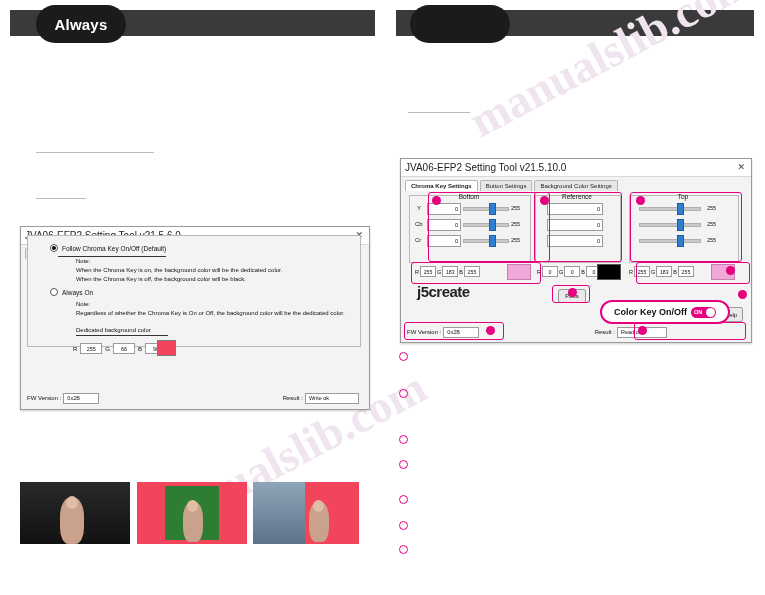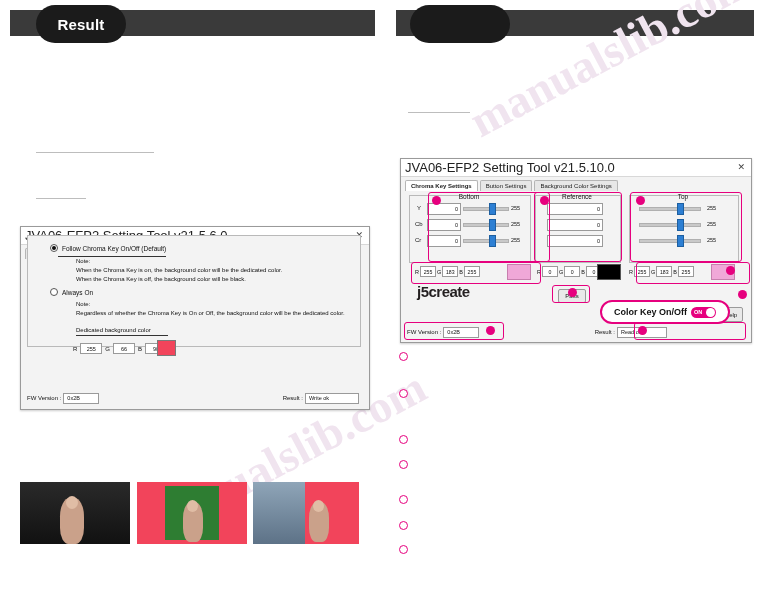--- a/index.html
+++ b/index.html
@@ -38,21 +38,21 @@
 
   
   .win{
     position:absolute;background:#f3f3f3;border:1px solid #9a9a9a;
     box-shadow:0 1px 2px rgba(0,0,0,.2);
   }
   .win-title{
     height:17px;background:#ffffff;border-bottom:1px solid #d8d8d8;
     display:flex;align-items:center;padding:0 4px;
   }
-  .win-title span.t{font-size:13px;color:#222;}
+  .win-title span.t{font-size:10px;color:#222;}
   .win-close{margin-left:auto;font-size:9px;color:#444;line-height:1;padding:0 2px;cursor:default;}
 
   .tabs{display:flex;gap:2px;padding:3px 4px 0 4px;}
   .tab{
     font-size:6px;padding:2px 5px;border:1px solid #b5b5b5;border-bottom:none;
     background:#e7e7e7;color:#222;border-radius:2px 2px 0 0;
   }
   .tab.active{background:#ffffff;font-weight:bold;}
 
   .panel{
@@ -134,21 +134,21 @@
   .p3{left:253px;top:482px;width:106px;height:62px;background:#f2445b;}
   .p-person{position:absolute;background:#d8b49a;border-radius:40% 40% 35% 35%;}
 </style>
 </head>
 <body>
 
 <div class="page">
 
   <div class="hdr hdr-left"></div>
   <div class="hdr hdr-right"></div>
-  <div class="lang-pill">Result</div>
+  <div class="lang-pill">Always</div>
   <div class="lang-pill-blank"></div>
 
   <div class="wm wm1">manualslib.com</div>
   <div class="wm wm2">manualslib.com</div>
 
   <div class="rule" style="left:36px;top:152px;width:118px;"></div>
   <div class="rule" style="left:36px;top:198px;width:50px;"></div>
   <div class="rule" style="left:408px;top:112px;width:62px;"></div>
 
   <div class="win" id="win1">

